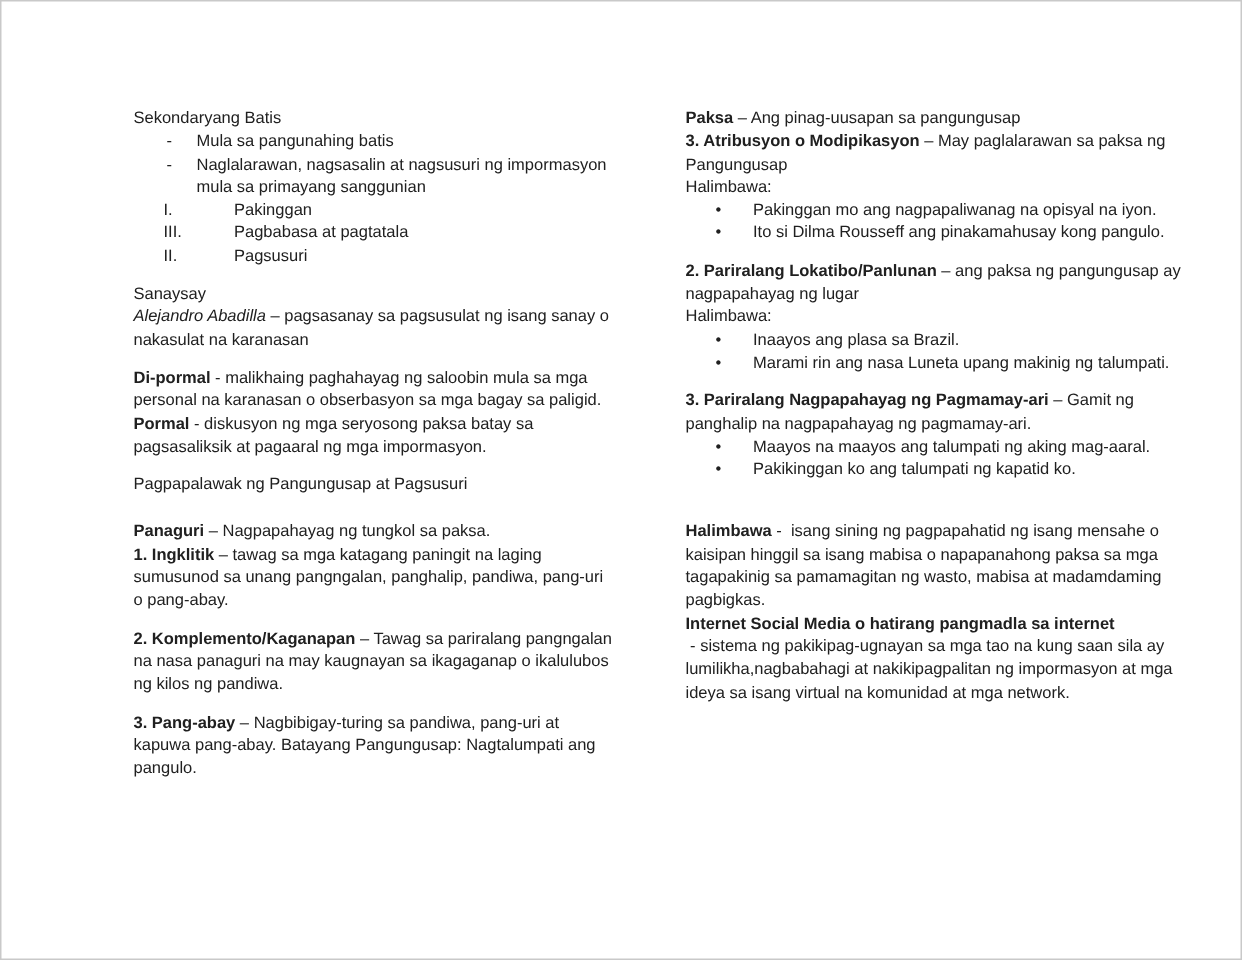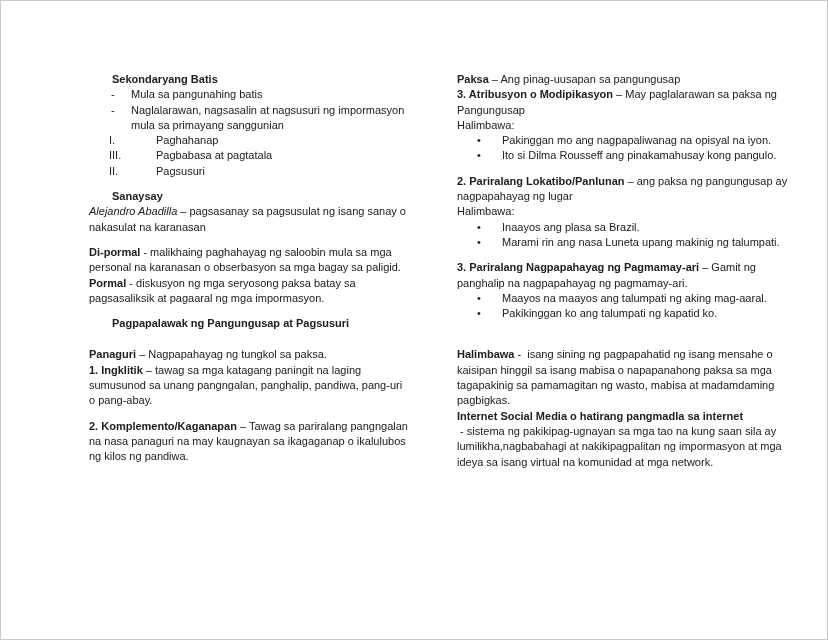--- a/index.html
+++ b/index.html
@@ -12,21 +12,21 @@
     border: 1px solid #c9c9c9;
     font-family: "Liberation Sans", sans-serif;
     font-size: 11px;
     line-height: 15.3px;
     color: #202020;
     overflow: hidden;
   }
   .col { position: absolute; top: 71px; }
   .col-left  { left: 88px;  width: 320px; }
   .col-right { left: 456px; width: 336px; }
-  .h { font-weight: 700; margin-left: 23px; }
+  .h { font-weight: 400; }
   .p { margin: 0; }
   .b { font-weight: 700; }
   .i { font-style: italic; text-align: right; }
   .pre { white-space: pre-wrap; }
   .mt1 { margin-top: 10px; }
   .mt2 { margin-top: 16px; }
   .mt3 { margin-top: 26px; }
   .li { display: flex; }
   .lt { flex: 1; }
   .dash-list { padding-left: 22px; }
@@ -51,21 +51,21 @@
       </div>
       <div class="li">
         <span class="mk">-</span>
         <div class="lt">Naglalarawan, nagsasalin at nagsusuri ng impormasyon mula sa primayang sanggunian</div>
       </div>
     </div>
 
     <div class="roman-list">
       <div class="li">
         <span class="mk">I.</span>
-        <div class="lt">Paghahanap</div>
+        <div class="lt">Pakinggan</div>
       </div>
       <div class="li">
         <span class="mk">III.</span>
         <div class="lt">Pagbabasa at pagtatala</div>
       </div>
       <div class="li">
         <span class="mk">II.</span>
         <div class="lt">Pagsusuri</div>
       </div>
     </div>
@@ -74,20 +74,21 @@
     <p class="p"><span class="i">Alejandro Abadilla</span><span> – pagsasanay sa pagsusulat ng isang sanay o nakasulat na karanasan</span></p>
 
     <p class="p mt1"><span class="b">Di-pormal</span><span> - malikhaing paghahayag ng saloobin mula sa mga personal na karanasan o obserbasyon sa mga bagay sa paligid.</span></p>
     <p class="p"><span class="b">Pormal</span><span> - diskusyon ng mga seryosong paksa batay sa pagsasaliksik at pagaaral ng mga impormasyon.</span></p>
 
     <div class="h mt1">Pagpapalawak ng Pangungusap at Pagsusuri</div>
 
     <p class="p mt2"><span class="b">Panaguri</span><span> – Nagpapahayag ng tungkol sa paksa.</span></p>
     <p class="p"><span class="b">1. Ingklitik</span><span> – tawag sa mga katagang paningit na laging sumusunod sa unang pangngalan, panghalip, pandiwa, pang-uri o pang-abay.</span></p>
     <p class="p mt1"><span class="b">2. Komplemento/Kaganapan</span><span> – Tawag sa pariralang pangngalan na nasa panaguri na may kaugnayan sa ikagaganap o ikalulubos ng kilos ng pandiwa.</span></p>
+    <p class="p mt1"><span class="b">3. Pang-abay</span><span> – Nagbibigay-turing sa pandiwa, pang-uri at kapuwa pang-abay. Batayang Pangungusap: Nagtalumpati ang pangulo.</span></p>
 
   </section>
 
   <section class="col col-right">
 
     <p class="p"><span class="b">Paksa</span><span> – Ang pinag-uusapan sa pangungusap</span></p>
 
     <p class="p"><span class="b">3. Atribusyon o Modipikasyon</span><span> – May paglalarawan sa paksa ng Pangungusap</span></p>
     <p class="p">Halimbawa:</p>
     <div class="bullet-list">

